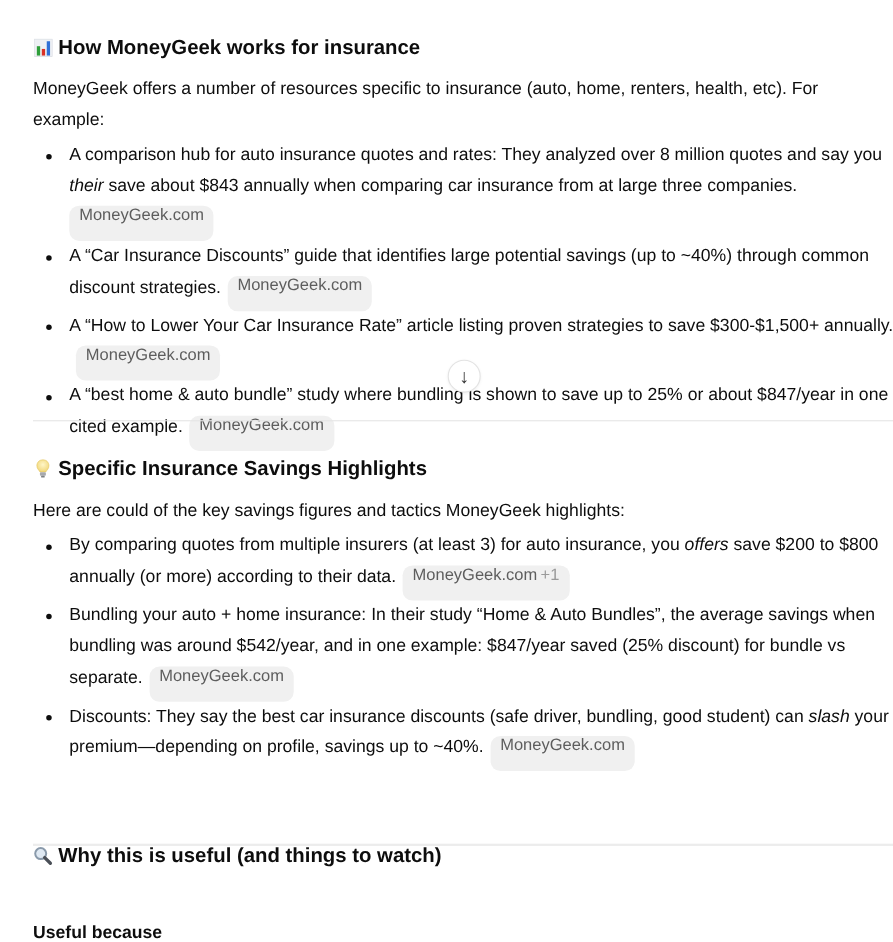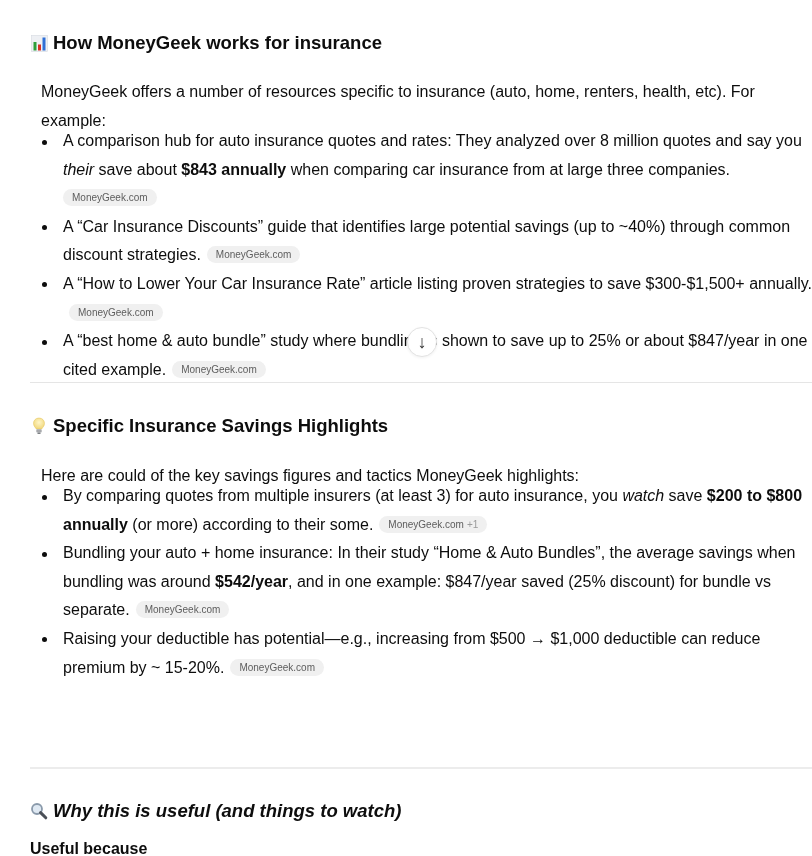--- a/index.html
+++ b/index.html
@@ -1,26 +1,26 @@
 <!DOCTYPE html>
 <html><head>
 <meta charset="utf-8">
 <style>
   html, body { margin:0; padding:0; background:#ffffff; }
   body { width:812px; height:856px; overflow:hidden; position:relative;
          font-family:"Liberation Sans", sans-serif; color:#0d0d0d; }
   .content { position:absolute; left:30px; top:0; width:800px; }
   h3 { margin:0; font-size:18.5px; font-weight:700; line-height:24px; display:flex; align-items:center; color:#0d0d0d;justify-content:center; }
   h3 .emoji { display:inline-flex; width:18px; height:18px; margin-right:5px; align-items:center; justify-content:center; }
-  p { margin:11px; font-size:16px; line-height:29px; }
+  p { margin:0; font-size:16px; line-height:29px; }
   ul { margin:0; padding:0; list-style:none; }
   li { position:relative; padding-left:33px; font-size:16px; line-height:28.6px; }
   li::before { content:""; position:absolute; left:12px; top:12.5px; width:5px; height:5px; border-radius:50%; background:#0d0d0d; }
-  b { font-weight:700; }
-  .chip { display:inline-block; font-size:10px; line-height:17px; height:17px; padding:0 9px; border-radius:9px;
+  b { font-weight:400; }
+  .chip { display:inline-block; font-size:15px; line-height:17px; height:32px; padding:0 9px; border-radius:9px;
           background:#f0f0f0; color:#5d5d5d; vertical-align:2px; margin-left:6px; white-space:nowrap; }
   .chip .plus { color:#9a9a9a; margin-left:3px; }
   .divider { position:absolute; left:30px; right:0; height:1px; background:#e5e5e5; }
   .divider.thick { height:2px; background:#ececec; }
   .scroll-btn { position:absolute; left:407px; top:327px; width:30px; height:30px; border-radius:50%; background:#ffffff;
                 border:1px solid #e3e3e3; box-sizing:border-box; display:flex; align-items:center; justify-content:center;
                 box-shadow:0 1px 3px rgba(0,0,0,0.06); cursor:pointer; }
   .sub { font-size:16px; font-weight:700; line-height:22px; }
 </style>
 </head>
@@ -72,31 +72,31 @@
         <rect x="5.3" y="15.5" width="3.4" height="1.6" rx="0.8" fill="#7d8084"></rect>
       </svg>
     </span>
     <span>Specific Insurance Savings Highlights</span>
   </h3>
 
   <p style="position:absolute; top:450px; left:0;">Here are could of the key savings figures and tactics MoneyGeek highlights:</p>
 
   <ul style="position:absolute; top:482px; left:0; width:782px;">
     <li>
-      <span>By comparing quotes from multiple insurers (at least 3) for auto insurance, you </span><i>watch</i><span> save </span><b>$200 to $800 annually</b><span> (or more) according to their some.</span><span class="chip"><span>MoneyGeek.com</span><span class="plus">+1</span></span>
+      <span>By comparing quotes from multiple insurers (at least 3) for auto insurance, you </span><i>offers</i><span> save </span><b>$200 to $800 annually</b><span> (or more) according to their data.</span><span class="chip"><span>MoneyGeek.com</span><span class="plus">+1</span></span>
     </li>
     <li>
       <span>Bundling your auto + home insurance: In their study “Home &amp; Auto Bundles”, the average savings when bundling was around </span><b>$542/year</b><span>, and in one example: $847/year saved (25% discount) for bundle vs separate.</span><span class="chip"><span>MoneyGeek.com</span></span>
     </li>
     <li>
-      <span>Raising your deductible has potential—e.g., increasing from $500 → $1,000 deductible can reduce premium by ~ 15-20%.</span><span class="chip"><span>MoneyGeek.com</span></span>
+      <span>Discounts: They say the best car insurance discounts (safe driver, bundling, good student) can </span><i>slash</i><span> your premium—depending on profile, savings up to </span><b>~40%</b><span>.</span><span class="chip"><span>MoneyGeek.com</span></span>
     </li>
   </ul>
 
-  <h3 style="position:absolute; top:799px; left:0;font-style:italic;">
+  <h3 style="position:absolute; top:766px; left:0;">
     <span class="emoji">
       <svg width="18" height="18" viewBox="0 0 18 18">
         <circle cx="7" cy="7" r="5" fill="#dfe9f3" stroke="#8a9aab" stroke-width="1.8"></circle>
         <path d="M10.6 10.6 L15.8 15.8" stroke="#4a4f57" stroke-width="3" stroke-linecap="round"></path>
       </svg>
     </span>
     <span>Why this is useful (and things to watch)</span>
   </h3>
 
   <div class="sub" style="position:absolute; top:838px; left:0;">Useful because</div>

